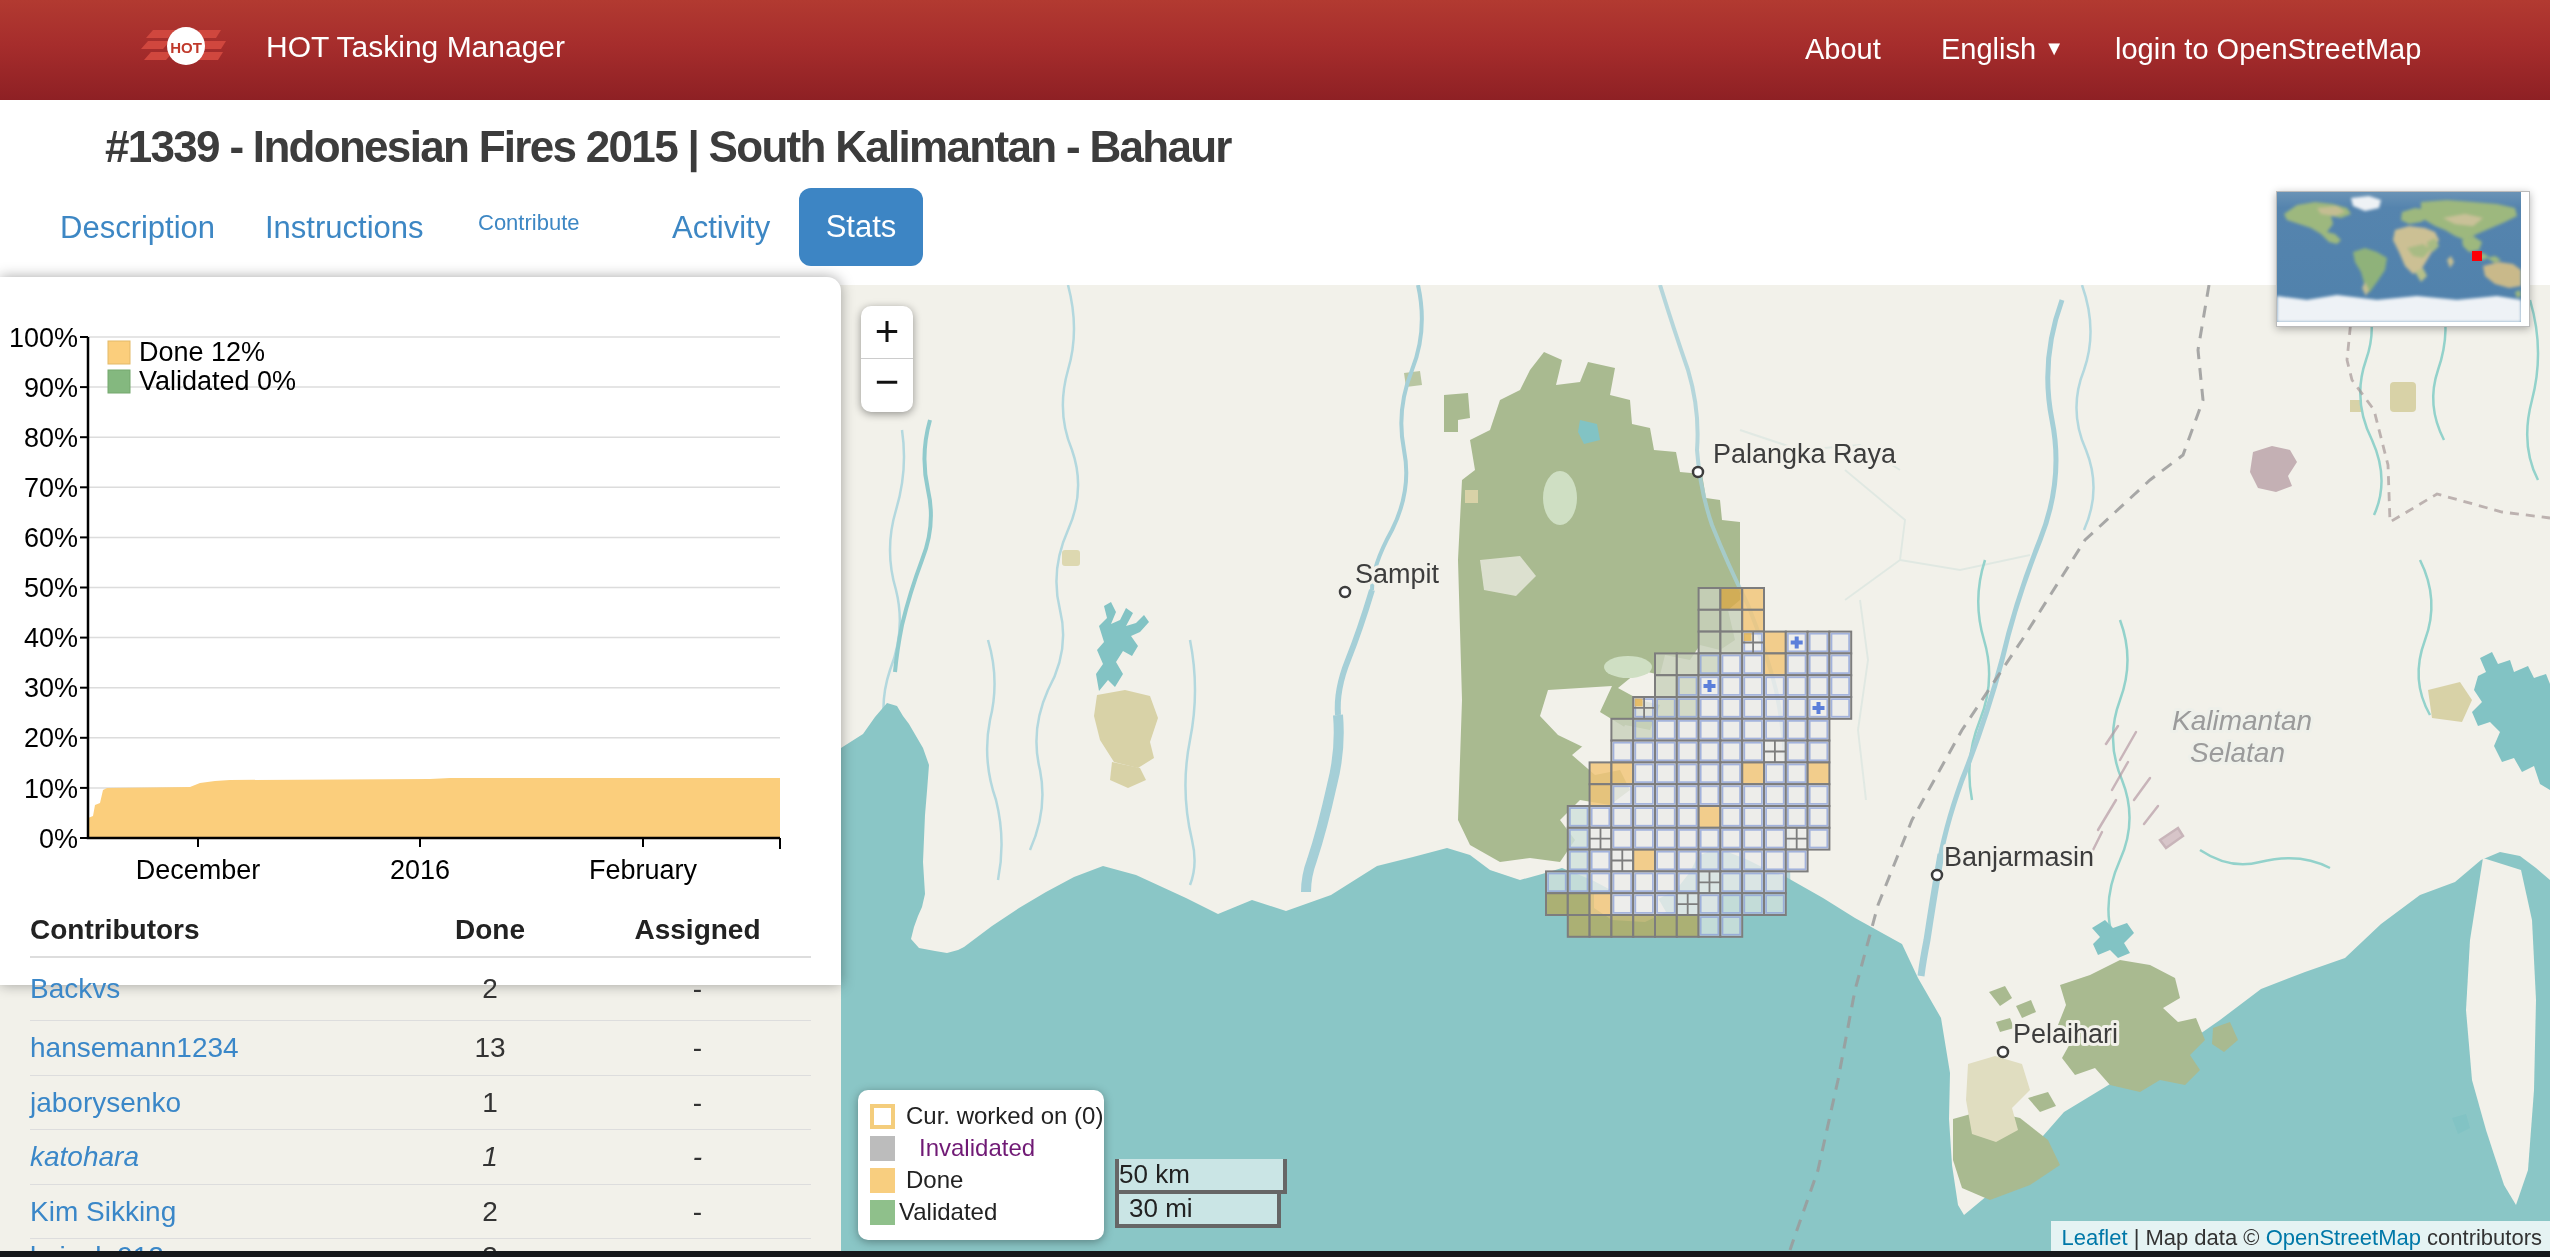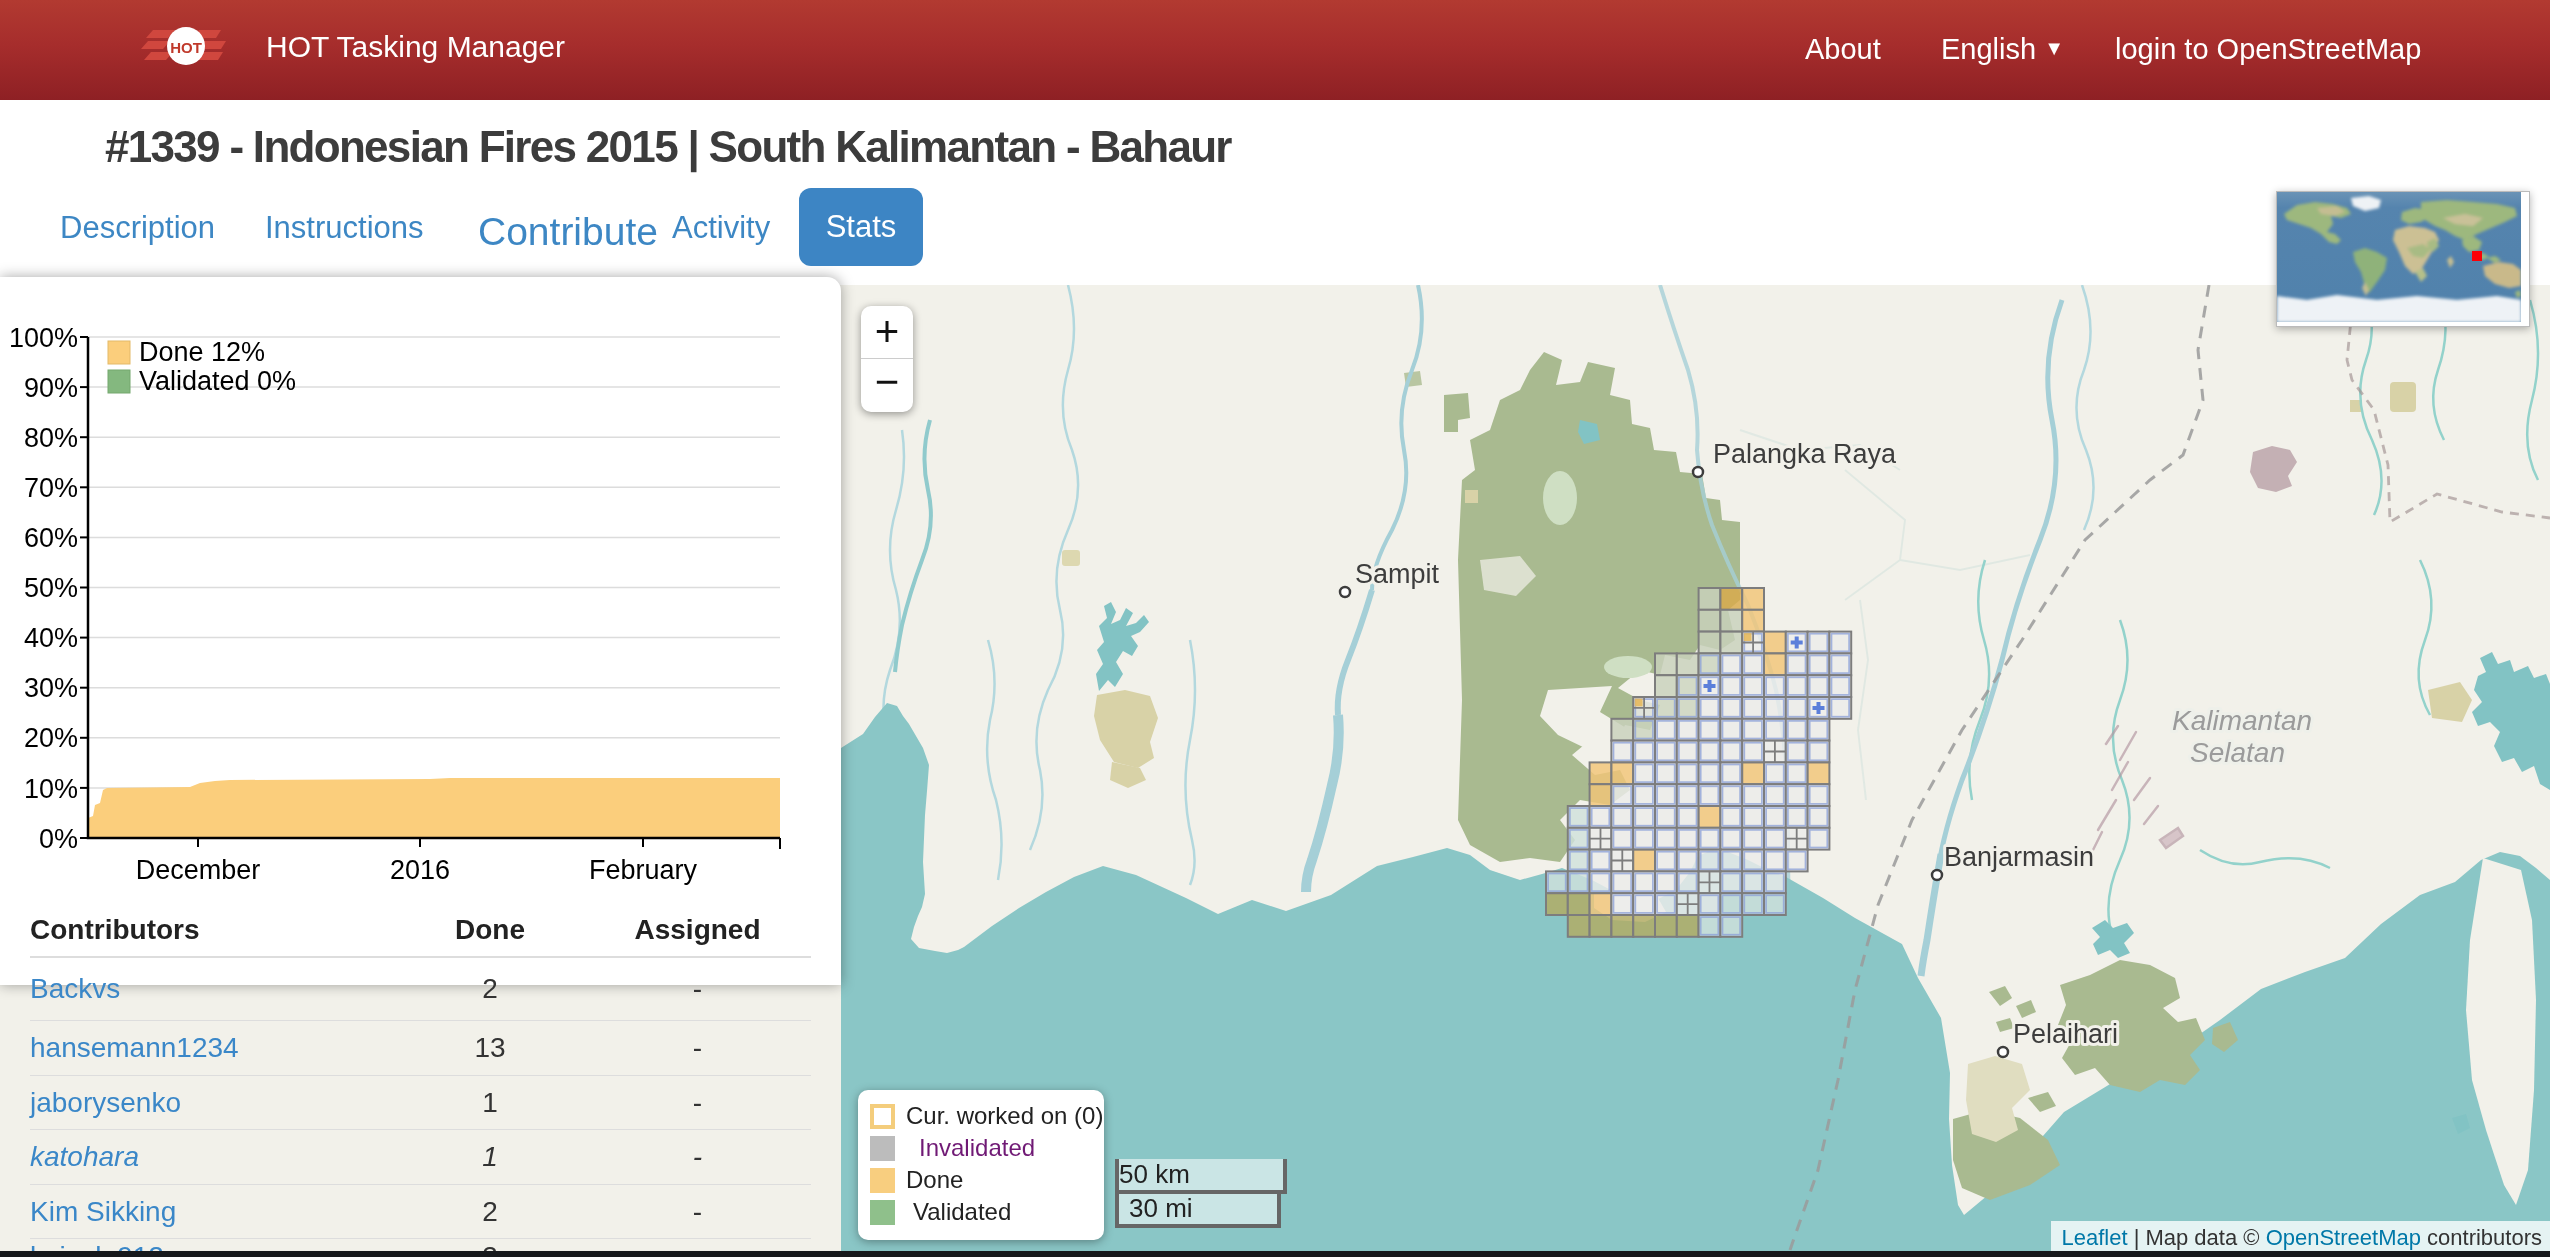--- a/index.html
+++ b/index.html
@@ -392,21 +392,21 @@
 
 <div class="abs" style="left:861px;top:306px;width:52px;height:106px;background:#fff;border-radius:10px;box-shadow:0 2px 8px rgba(0,0,0,0.4);z-index:10">
   <div style="height:53px;border-bottom:1px solid #ccc;text-align:center;font-size:42px;line-height:52px;color:#111">+</div>
   <div style="height:52px;text-align:center;font-size:42px;line-height:46px;color:#111">−</div>
 </div>
 
 <div class="abs" style="left:858px;top:1090px;width:246px;height:150px;background:#fff;border-radius:10px;box-shadow:0 2px 10px rgba(0,0,0,0.35);z-index:10;padding:12px 12px 0 12px;white-space:nowrap;overflow:hidden">
   <div style="height:32px"><span style="display:inline-block;width:25px;height:25px;box-sizing:border-box;background:#fff;border:4px solid #f4cd7c;vertical-align:-5px"></span><span style="font-size:24px;color:#222;margin-left:11px">Cur. worked on (0)</span></div>
   <div style="height:32px"><span style="display:inline-block;width:25px;height:25px;background:#bcbcbc;vertical-align:-5px"></span><span style="font-size:24px;color:#701a75;margin-left:24px">Invalidated</span></div>
   <div style="height:32px"><span style="display:inline-block;width:25px;height:25px;background:#f8ce7f;vertical-align:-5px"></span><span style="font-size:24px;color:#222;margin-left:11px">Done</span></div>
-  <div style="height:32px"><span style="display:inline-block;width:25px;height:25px;background:#8fc08b;vertical-align:-5px"></span><span style="font-size:24px;color:#222;margin-left:18px">Validated</span></div>
+  <div style="height:32px"><span style="display:inline-block;width:25px;height:25px;background:#8fc08b;vertical-align:-5px"></span><span style="font-size:24px;color:#222;margin-left:4px">Validated</span></div>
 </div>
 
 <div class="abs" style="left:1115px;top:1159px;z-index:10">
   <div style="width:172px;height:35px;background:rgba(255,255,255,0.55);border:4px solid #666;border-top:none;font-size:26px;color:#222;line-height:30px">50 km</div>
   <div style="width:166px;height:34px;background:rgba(255,255,255,0.55);border:4px solid #666;border-top:none;font-size:26px;color:#222;padding-left:10px;line-height:29px">30 mi</div>
 </div>
 
 <div class="abs" style="right:0;top:1221px;background:rgba(255,255,255,0.78);font-size:22px;color:#333;padding:4px 8px 0 10px;z-index:10">
   <span style="color:#0078a8">Leaflet</span> | Map data © <span style="color:#0078a8">OpenStreetMap</span> contributors
 </div>
@@ -566,15 +566,15 @@
   </svg>
   <div class="abs" style="left:266px;top:30px;font-size:30px;color:#fff;letter-spacing:0px">HOT Tasking Manager</div>
   <div class="abs" style="left:1805px;top:33px;font-size:29px;color:#fff">About</div>
   <div class="abs" style="left:1941px;top:33px;font-size:29px;color:#fff">English <span style="font-size:20px;position:relative;top:-4px">▼</span></div>
   <div class="abs" style="left:2115px;top:33px;font-size:29px;color:#fff">login to OpenStreetMap</div>
 </div>
 <div class="abs" style="left:105px;top:122px;font-size:44px;font-weight:bold;color:#3c3c3c;letter-spacing:-1.7px;z-index:30">#1339 - Indonesian Fires 2015 | South Kalimantan - Bahaur</div>
 <div class="abs" style="left:0;top:188px;width:2550px;height:78px;z-index:30">
   <span class="abs" style="left:60px;top:22px;font-size:31px;color:#3d87c4">Description</span>
   <span class="abs" style="left:265px;top:22px;font-size:31px;color:#3d87c4">Instructions</span>
-  <span class="abs" style="left:478px;top:22px;font-size:39px;color:#3d87c4">Contribute</span>
+  <span class="abs" style="left:478px;top:22px;font-size:22px;color:#3d87c4">Contribute</span>
   <span class="abs" style="left:672px;top:22px;font-size:31px;color:#3d87c4">Activity</span>
   <span class="abs" style="left:799px;top:0;width:124px;height:78px;background:#3d85c4;border-radius:12px;color:#fff;font-size:31px;text-align:center;line-height:78px">Stats</span>
 </div>
 </body></html>

